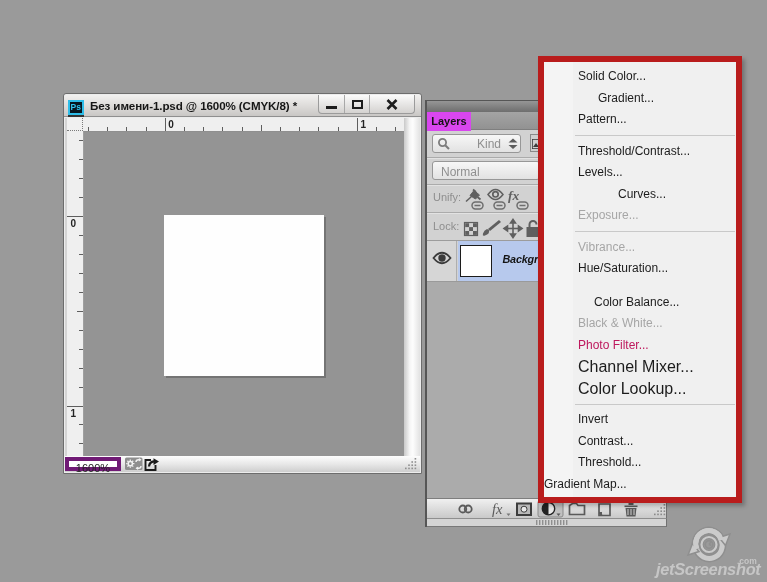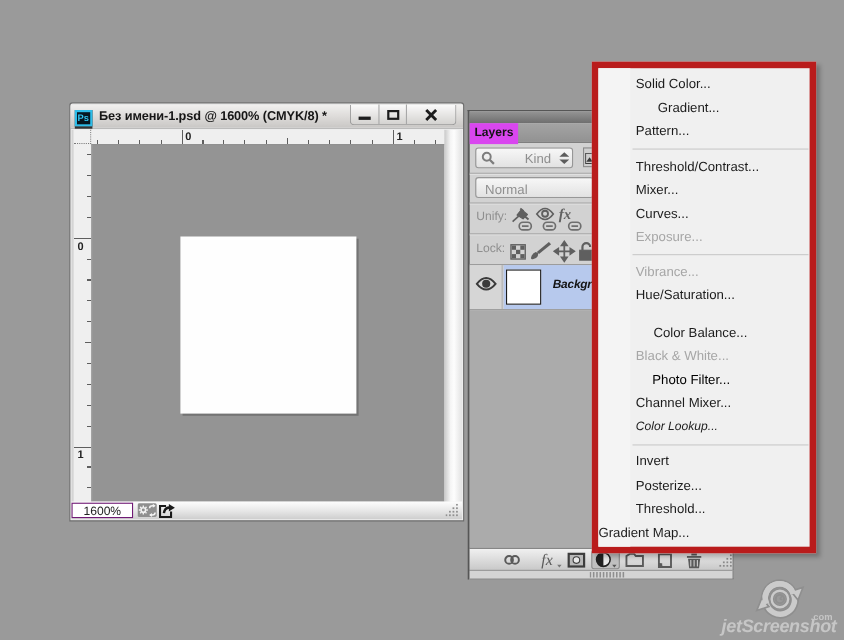--- a/index.html
+++ b/index.html
@@ -91,21 +91,21 @@
       <text x="3.5" y="285.5" font-size="10" font-weight="bold" fill="#232323" font-family="Liberation Sans, sans-serif">1</text>
     </g>
 </svg>
 
 <div class="abs" style="left:83px; top:131px; width:321px; height:325px; background:#949494; border-top:1px solid #8f8f8f; border-left:1px solid #9f9f9f;"></div>
 <div class="abs" style="left:163.5px; top:214.5px; width:160.5px; height:161.5px; background:#fefefe; box-shadow:2px 2px 0 rgba(90,90,90,0.55);"></div>
 
 <div class="abs" style="left:404px; top:118px; width:16px; height:338px; background:linear-gradient(90deg,#c9c9c9 0%,#f5f5f5 35%,#fdfdfd 55%,#e2e2e2 100%);"></div>
 
 <div class="abs" style="left:64.5px; top:456px; width:355.5px; height:15.5px; background:linear-gradient(180deg,#fdfdfd,#e8e8e8 50%,#cecece);"></div>
-<div class="abs" style="left:65px; top:456.5px; width:56px; height:14.5px; background:#fff; border:1px solid #701a75; font-size:11px; color:#222; text-align:center; line-height:14px;">1600%</div>
+<div class="abs" style="left:65px; top:456.5px; width:56px; height:14.5px; background:#fff; border:4px solid #701a75; font-size:11px; color:#222; text-align:center; line-height:14px;">1600%</div>
 <svg class="abs" style="left:125px; top:456.5px;" width="36" height="14" xmlns="http://www.w3.org/2000/svg">
   <rect x="0" y="0.5" width="17.5" height="12.5" rx="1.5" fill="#8f8f8f"></rect>
   <g fill="none" stroke="#f2f2f2">
     <circle cx="5.3" cy="6.7" r="2.1" stroke-width="1.5"></circle>
     <g stroke-width="1.3">
       <line x1="5.3" y1="2.6" x2="5.3" y2="4"></line>
         <line x1="5.3" y1="9.4" x2="5.3" y2="10.8"></line>
       <line x1="1.2" y1="6.7" x2="2.6" y2="6.7"></line>
         <line x1="8" y1="6.7" x2="9.4" y2="6.7"></line>
       <line x1="2.4" y1="3.8" x2="3.4" y2="4.8"></line>
@@ -297,38 +297,38 @@
 <div class="abs" id="menu" style="left:538px; top:56px; width:203.5px; height:446.5px; background:#f0f0f0; border:6px solid #b91c1c; box-shadow:3px 3px 4px rgba(0,0,0,0.25);">
   <div style="position:absolute; left:0; top:0; width:29px; height:100%; background:#f4f4f4;"></div>
   <div id="items" style="position:absolute; left:0; top:4px; width:100%;">
       <div style="height:21.5px; line-height:21.5px; padding-left:34px; font-size:12px; color:#1c1c1c; position:relative;">Solid Color...</div>
       <div style="height:21.5px; line-height:21.5px; padding-left:54px; font-size:12px; color:#1c1c1c; position:relative;">Gradient...</div>
       <div style="height:21.5px; line-height:21.5px; padding-left:34px; font-size:12px; color:#1c1c1c; position:relative;">Pattern...</div>
       <div style="height:10px; position:relative;">
         <div style="position:absolute; left:31px; right:1px; top:4.5px; height:1px; background:#c9c9c9;"></div>
       </div>
       <div style="height:21.5px; line-height:21.5px; padding-left:34px; font-size:12px; color:#1c1c1c; position:relative;">Threshold/Contrast...</div>
-      <div style="height:21.5px; line-height:21.5px; padding-left:34px; font-size:12px; color:#1c1c1c; position:relative;">Mixer...</div>
-      <div style="height:21.5px; line-height:21.5px; padding-left:34px; font-size:12px; color:#1c1c1c; position:relative;">Curves...</div>
+      <div style="height:21.5px; line-height:21.5px; padding-left:34px; font-size:12px; color:#1c1c1c; position:relative;">Levels...</div>
+      <div style="height:21.5px; line-height:21.5px; padding-left:34px; font-size:12px; color:#1c1c1c; position:relative;margin-left:40px;">Curves...</div>
       <div style="height:21.5px; line-height:21.5px; padding-left:34px; font-size:12px; color:#a6a6a6; position:relative;">Exposure...</div>
       <div style="height:10px; position:relative;">
         <div style="position:absolute; left:31px; right:1px; top:4.5px; height:1px; background:#c9c9c9;"></div>
       </div>
       <div style="height:21.5px; line-height:21.5px; padding-left:34px; font-size:12px; color:#a6a6a6; position:relative;">Vibrance...</div>
       <div style="height:21.5px; line-height:21.5px; padding-left:34px; font-size:12px; color:#1c1c1c; position:relative;">Hue/Saturation...</div>
       <div style="height:21.5px; line-height:21.5px; padding-left:50px; font-size:12px; color:#1c1c1c; position:relative;margin-top:12px;">Color Balance...</div>
       <div style="height:21.5px; line-height:21.5px; padding-left:34px; font-size:12px; color:#a6a6a6; position:relative;">Black &amp; White...</div>
-      <div style="height:21.5px; line-height:21.5px; padding-left:49px; font-size:12px; color:#000000; position:relative;">Photo Filter...</div>
-      <div style="height:21.5px; line-height:21.5px; padding-left:34px; font-size:12px; color:#1c1c1c; position:relative;">Channel Mixer...</div>
-      <div style="height:21.5px; line-height:21.5px; padding-left:34px; font-size:11px; color:#1c1c1c; position:relative;font-style:italic;">Color Lookup...</div>
+      <div style="height:21.5px; line-height:21.5px; padding-left:34px; font-size:12px; color:#be185d; position:relative;">Photo Filter...</div>
+      <div style="height:21.5px; line-height:21.5px; padding-left:34px; font-size:16px; color:#1c1c1c; position:relative;">Channel Mixer...</div>
+      <div style="height:21.5px; line-height:21.5px; padding-left:34px; font-size:16px; color:#1c1c1c; position:relative;">Color Lookup...</div>
       <div style="height:10px; position:relative;">
         <div style="position:absolute; left:31px; right:1px; top:4.5px; height:1px; background:#c9c9c9;"></div>
       </div>
       <div style="height:21.5px; line-height:21.5px; padding-left:34px; font-size:12px; color:#1c1c1c; position:relative;">Invert</div>
-      <div style="height:21.5px; line-height:21.5px; padding-left:34px; font-size:12px; color:#1c1c1c; position:relative;">Posterize...</div>
+      <div style="height:21.5px; line-height:21.5px; padding-left:34px; font-size:12px; color:#1c1c1c; position:relative;">Contrast...</div>
       <div style="height:21.5px; line-height:21.5px; padding-left:34px; font-size:12px; color:#1c1c1c; position:relative;">Threshold...</div>
       <div style="height:21.5px; line-height:21.5px; font-size:12px; color:#1c1c1c; position:relative;">Gradient Map...</div>
     </div>
 </div>
 
 <svg class="abs" style="left:645px; top:524px;" width="122" height="58" xmlns="http://www.w3.org/2000/svg" id="wm">
 
   <g fill="none">
     <path id="b1" d="M51.8 24.9 A 13 13 0 1 1 76.2 16.1" stroke="#8f8f8f" stroke-width="8"></path>
     <path d="M51.8 24.9 A 13 13 0 1 1 76.2 16.1" stroke="#cbcbcb" stroke-width="5"></path>

